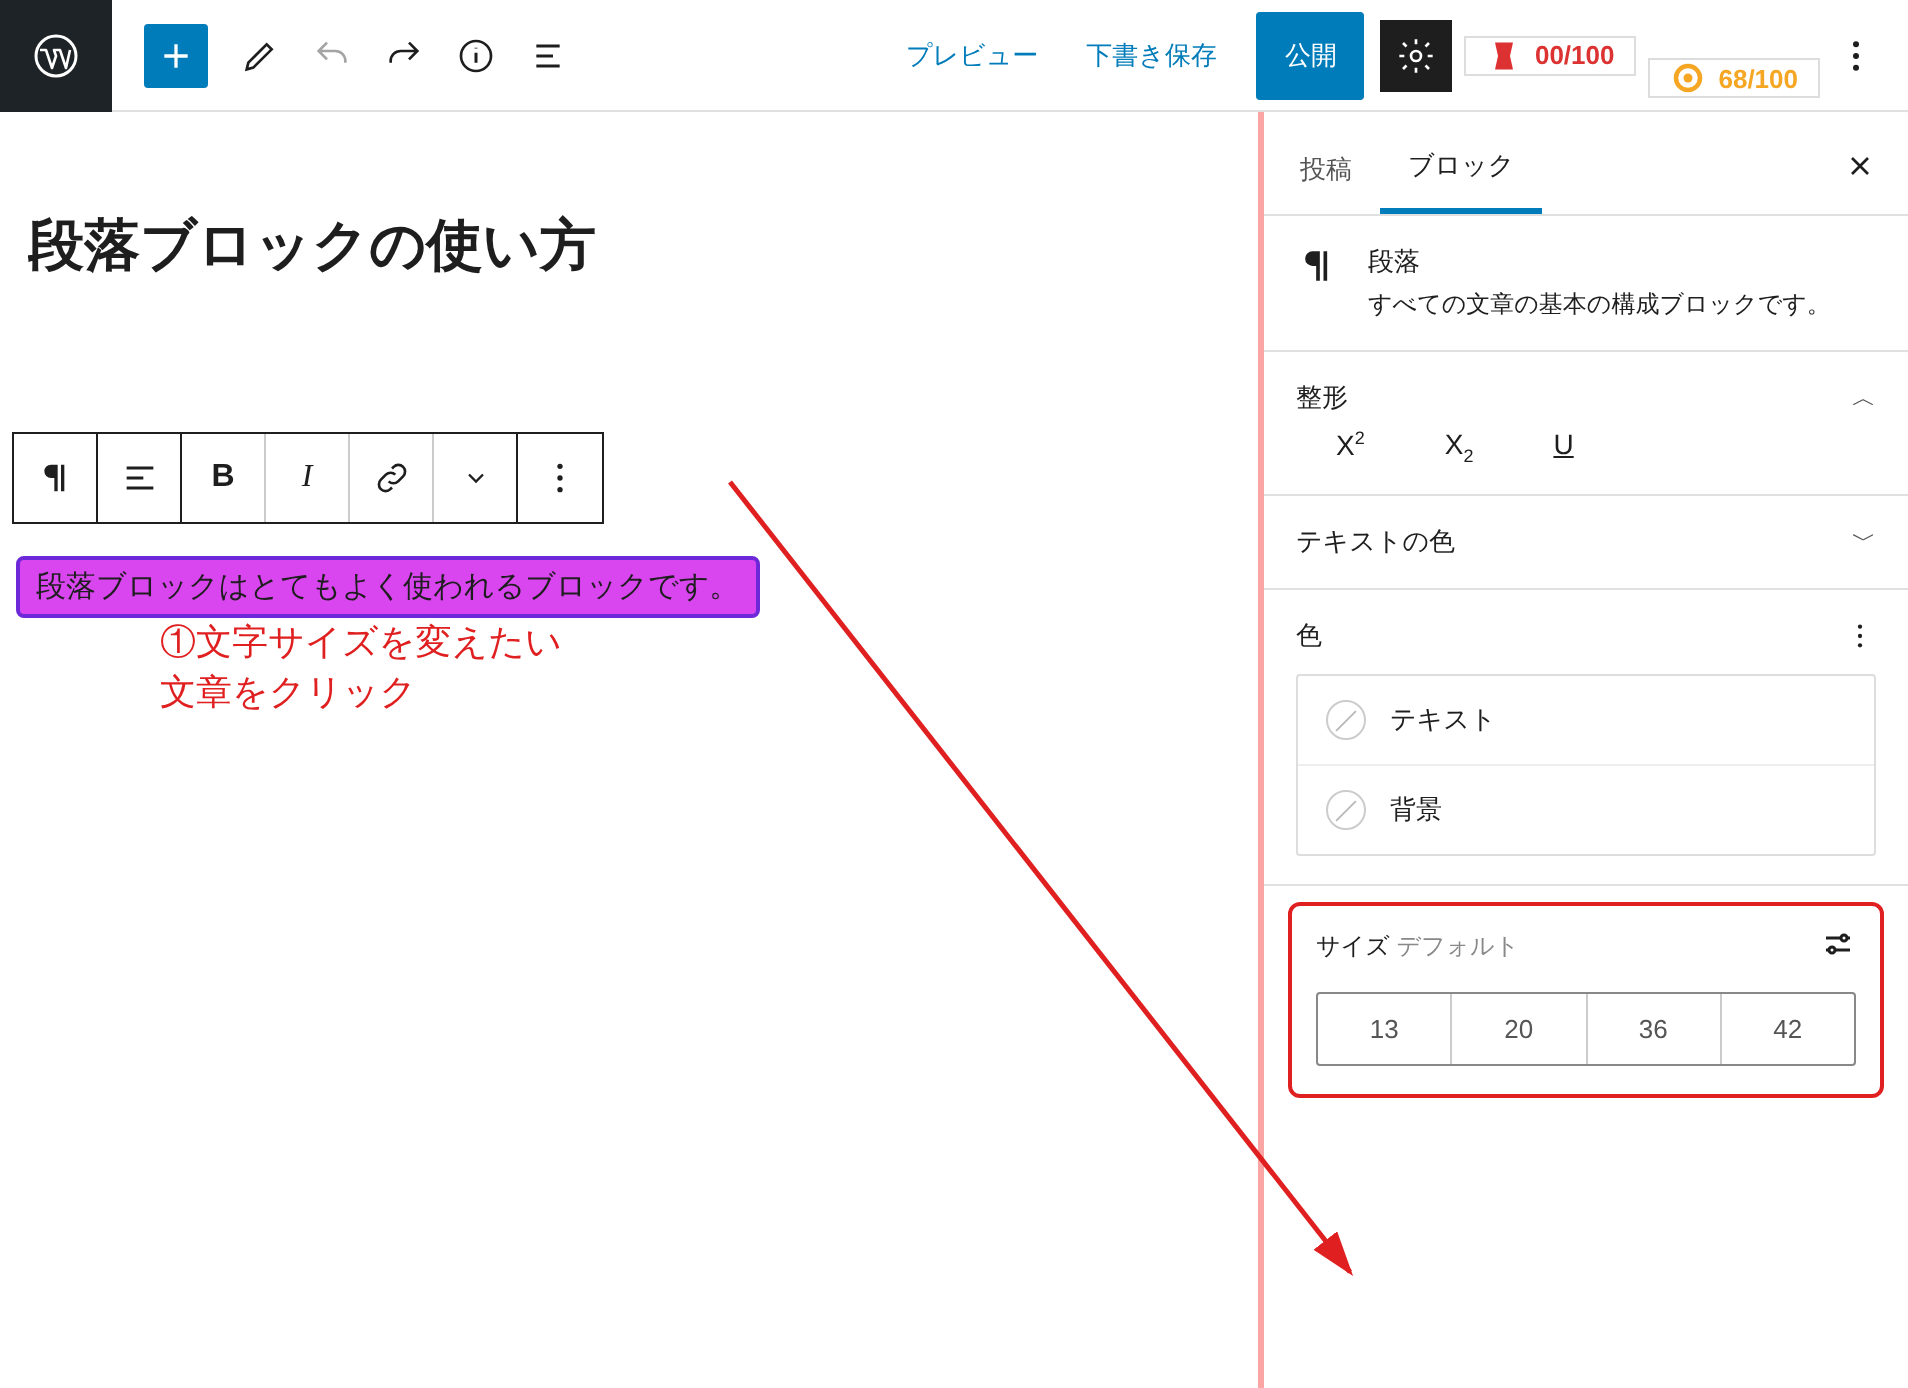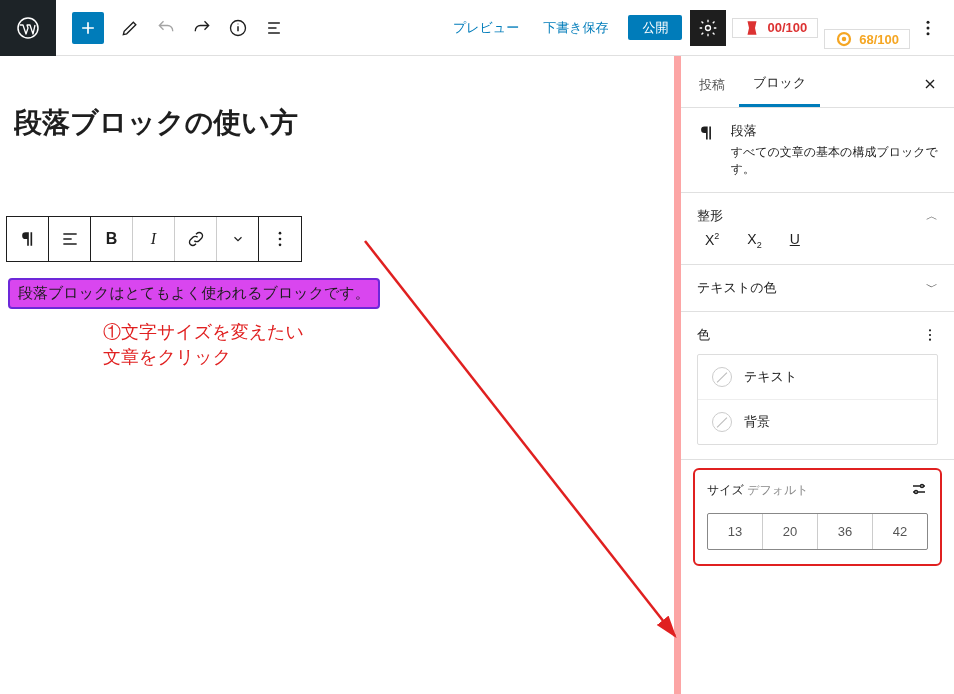--- a/index.html
+++ b/index.html
@@ -50,21 +50,21 @@
   }
   .tb-link {
     padding: 0 12px;
     color: #007cba;
     font-size: 13px;
     cursor: pointer;
     height:36px;display:flex;align-items:center;
   }
   .tb-publish {
     background: #007cba; color: #fff;
-    padding: 0 14px; height: 25px;
+    padding: 0 14px; height: 44px;
     display:flex;align-items:center;
     border-radius:2px;
     margin: 0 8px;
     font-size:13px;
     cursor:pointer;
   }
   .tb-gear {
     width:36px;height:36px;background:#1e1e1e;color:#fff;
     display:flex;align-items:center;justify-content:center;
     cursor:pointer;
@@ -81,21 +81,21 @@
   .seo-chip.red  { color:#dc3232; }
   .seo-chip.orange{ color:#f5a623;margin-top:23px; }
   .dots {
     width:36px;height:36px;display:flex;align-items:center;justify-content:center;
     cursor:pointer;color:#1e1e1e;
   }
   
   .main { display:flex; height:calc(694px - 56px); }
   .editor { flex:1; position:relative; padding: 50px 12px 0 12px; }
   .sidebar {
-    width:280px; border-left:7px solid #fca5a5;
+    width:325px; border-left:3px solid #fca5a5;
     display:flex;flex-direction:column;
     overflow:auto;
   }
   
   .title-input {
     font-size:28px; font-weight:700; border:none;outline:none;
     width:100%; color:#1e1e1e;
     margin-bottom:0px;
   }
   .block-toolbar {
@@ -120,21 +120,21 @@
     font-size:15px;
     background:#d946ef;
   }
   .annot {
     position:absolute;
     color:#e02020;
     font-size:18px;
     line-height:1.4;
     pointer-events:none;
   }
-  .annot1 { top:264px; left:80px;margin-left:23px; }
+  .annot1 { top:253px; left:80px; }
   .annot2 { top:635px; left:495px; }
   .arrow {
     position:absolute; pointer-events:none;
   }
   
   .side-tabs {
     display:flex; border-bottom:1px solid #e0e0e0;
     align-items:center;
     padding: 8px 4px 0 4px;
   }
@@ -153,21 +153,21 @@
   .side-blockdesc {
     display:flex; gap:14px;
     font-size:12px;
   }
   .side-blockdesc .txt b { font-size:13px;display:block;margin-bottom:4px;font-weight:500;}
   .side-row {
     display:flex;align-items:center;justify-content:space-between;
     font-size:13px;
   }
   .fmt-btns { display:flex; gap:28px; padding:6px 0 0 8px;}
-  .fmt { font-size:14px; cursor:pointer;}
+  .fmt { font-size:14px; cursor:pointer;margin-left:12px;}
   .sup{font-size:9px;vertical-align:super;}
   .sub{font-size:9px;vertical-align:sub;}
   .underline{ text-decoration:underline; }
   .color-card {
     border:1px solid #ddd; border-radius:2px;
     margin-top:10px; padding:0;
   }
   .color-opt {
     display:flex;align-items:center;gap:12px;
     padding:12px 14px; font-size:13px; cursor:pointer;

